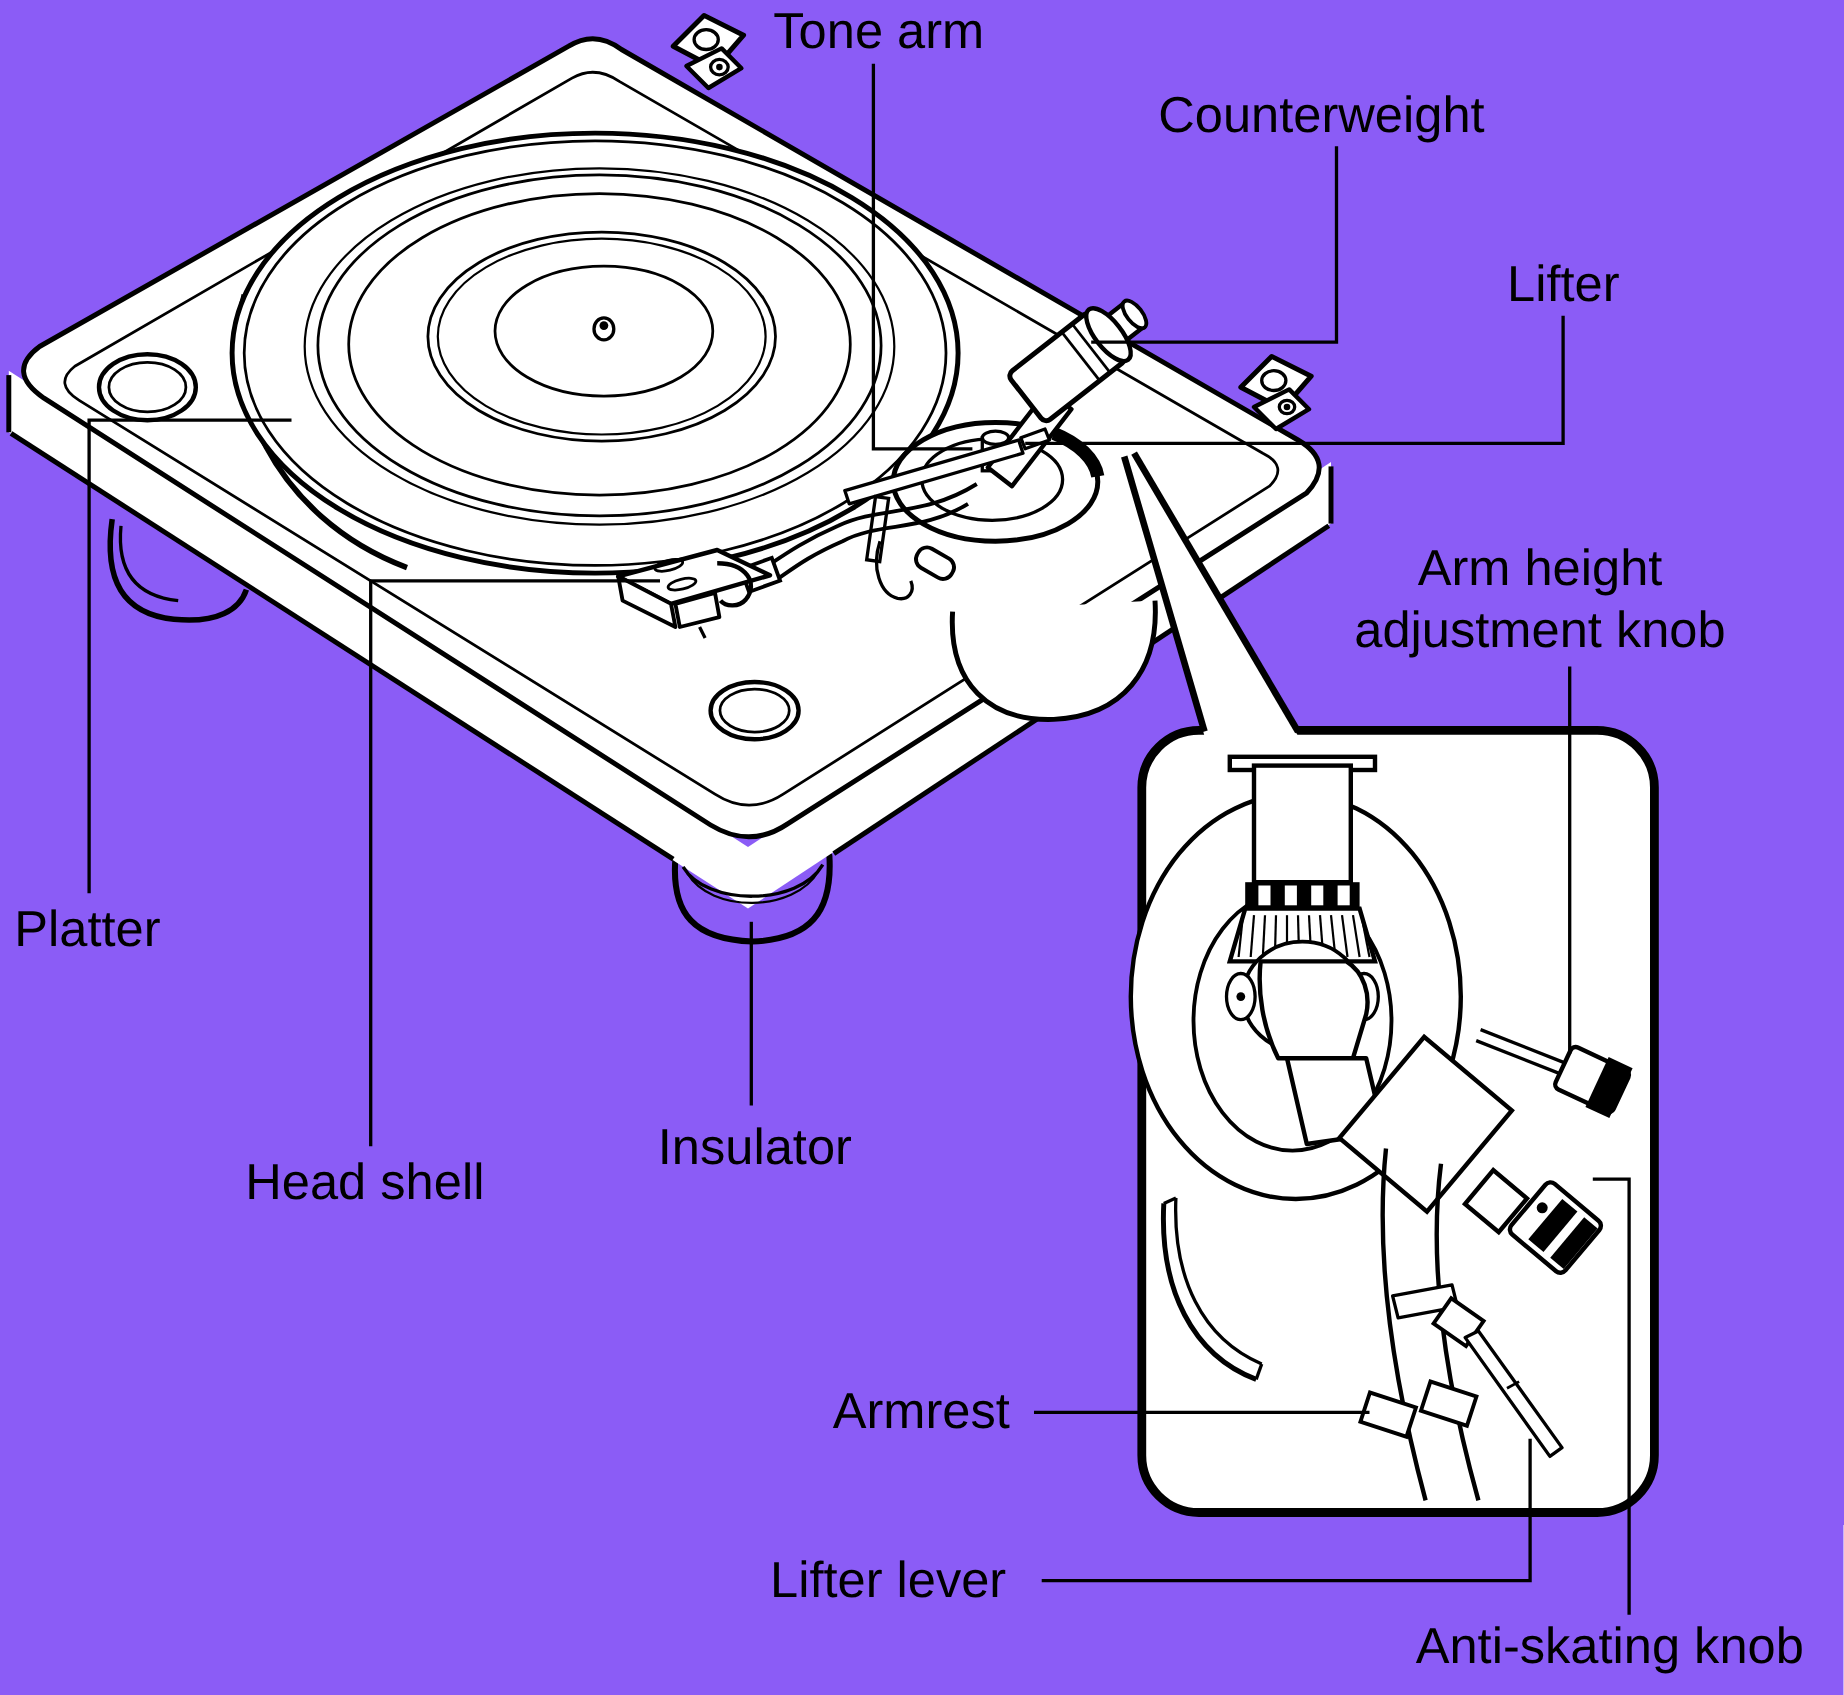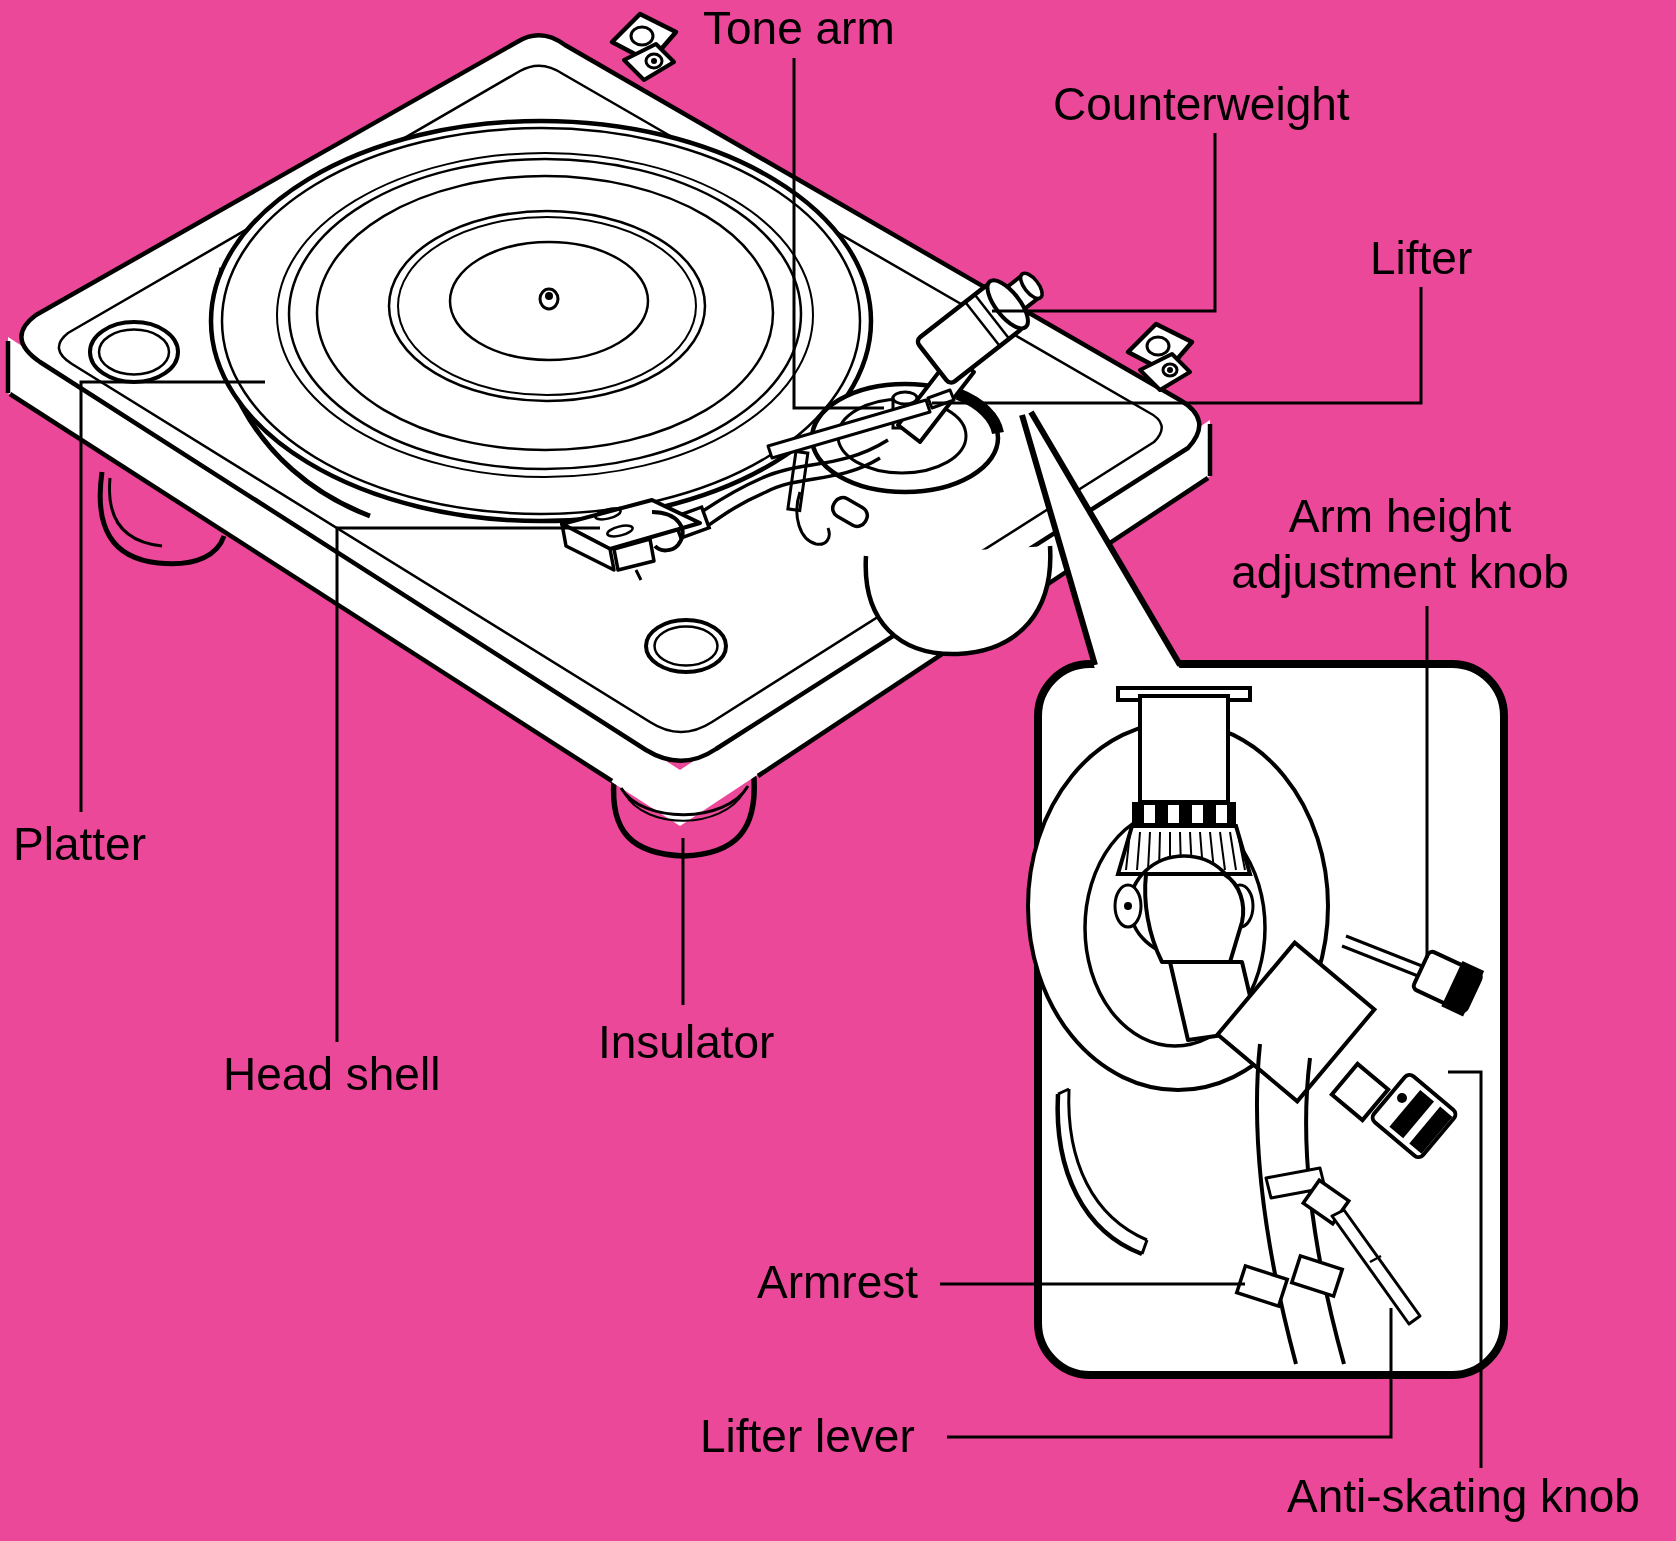--- a/index.html
+++ b/index.html
@@ -1,16 +1,16 @@
 <!DOCTYPE html>
 <html><head>
 <meta charset="utf-8">
 <style>
   html,body{margin:0;padding:0;background:#fff;}
-  .stage{position:relative;width:1676px;height:1541px;background:#ec4899;overflow:hidden;
+  .stage{position:relative;width:1676px;height:1541px;background:#8b5cf6;overflow:hidden;
          font-family:"Liberation Sans", sans-serif;text-align:center;}
   svg{position:absolute;left:0;top:0;}
   .lbl{font-family:"Liberation Sans", sans-serif;font-size:46px;fill:#000;}
   .ln{stroke:#000;fill:none;}
   .wf{stroke:#000;fill:#fff;}
   .bf{fill:#000;stroke:none;}
 </style>
 </head>
 <body>
 

